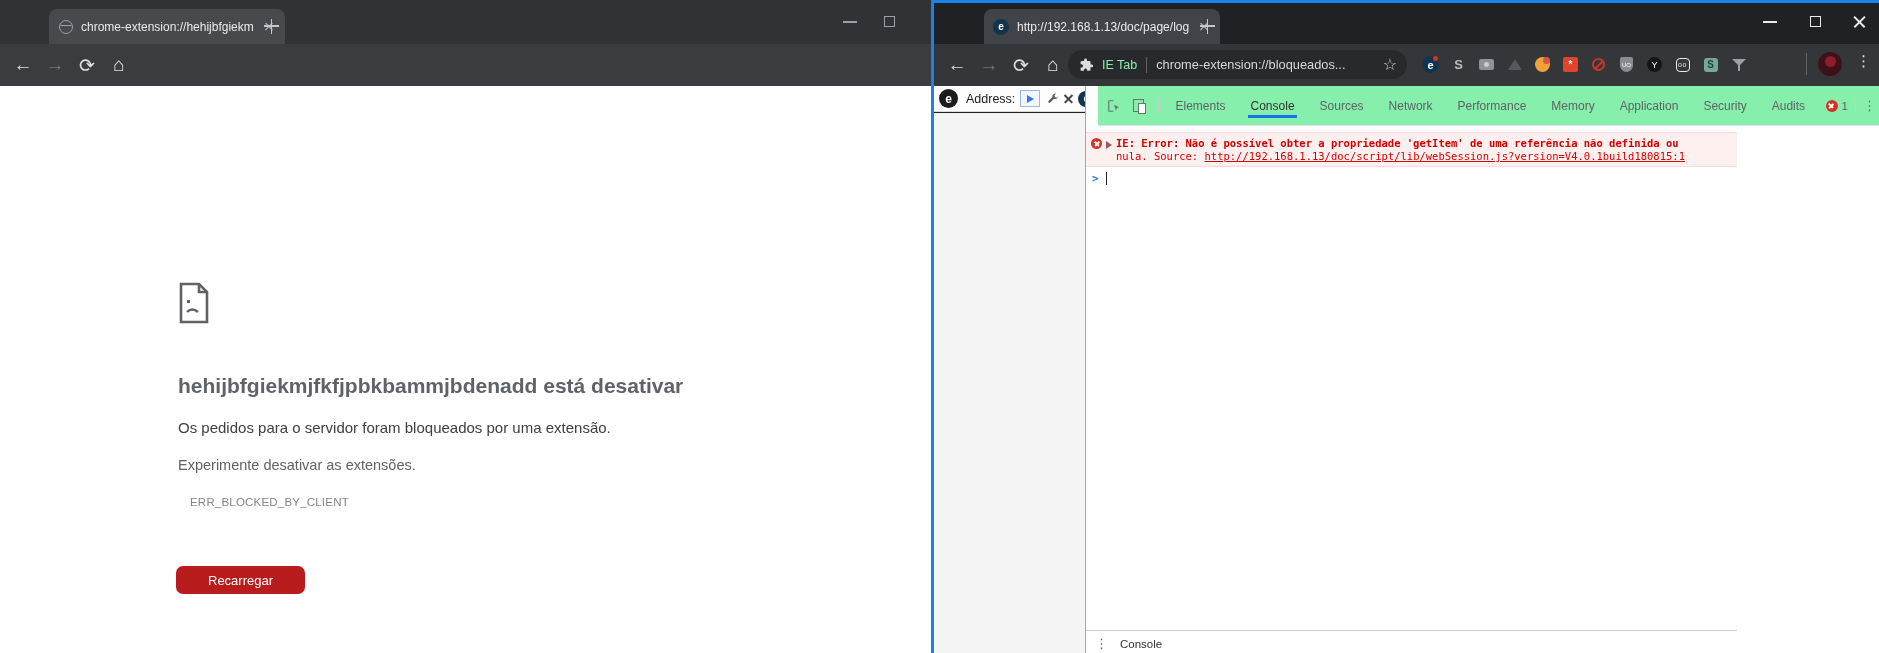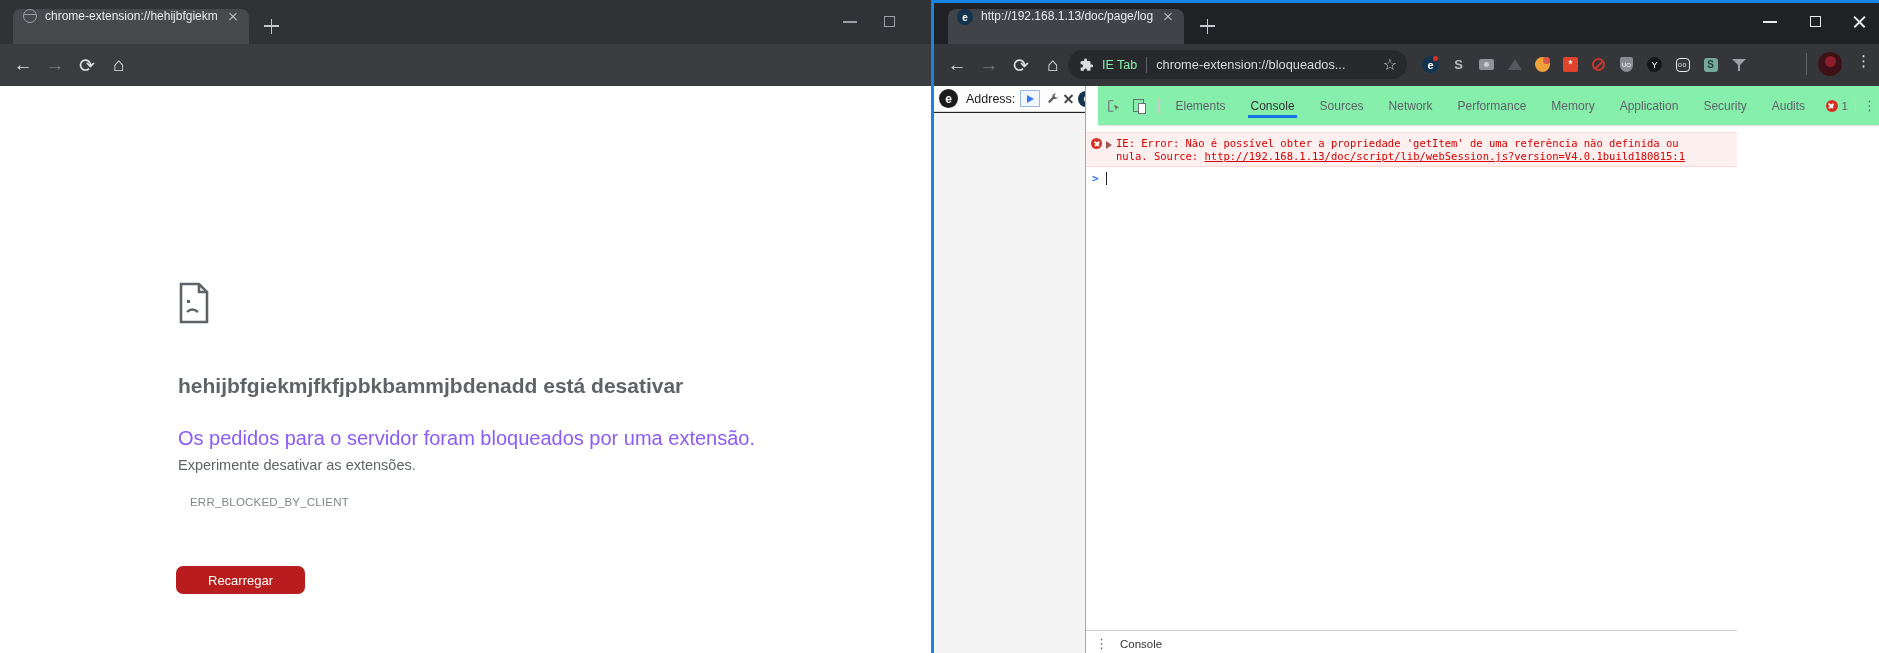--- a/index.html
+++ b/index.html
@@ -2,21 +2,21 @@
 <html><head>
 <meta charset="utf-8">
 <style>
   * { margin:0; padding:0; box-sizing:border-box; }
   body { font-family:"Liberation Sans", sans-serif; background:#000; }
   .screen { position:relative; width:1879px; height:653px; overflow:hidden; background:#101113; }
 
   
   .lw { position:absolute; left:0; top:0; width:931px; height:653px; background:#303236; }
   .lw-tabstrip { position:absolute; left:0; top:0; width:100%; height:44px; background:#303236; }
-  .tab { position:absolute; display:flex; border-radius:8px 8px 0 0; overflow:hidden; }
+  .tab { position:absolute; display:flex; align-items:center; border-radius:8px 8px 0 0; overflow:hidden;margin-left:36px; }
   .lw .tab { left:13px; top:9px; width:236px; height:35px; background:#47494d; }
   .tab-title { flex:1; margin-left:8px; font-size:12px; color:#e8eaed; white-space:nowrap; overflow:hidden; }
   .tab-close { position:relative; width:16px; height:16px; margin-right:8px; flex:none; border-radius:50%; }
   .tab-close::before, .tab-close::after { content:""; position:absolute; left:3px; top:7.3px; width:10px; height:1.4px; background:#c3c6ca; }
   .tab-close::before { transform:rotate(45deg); } .tab-close::after { transform:rotate(-45deg); }
   .globe-icon { width:14px; height:14px; margin-left:10px; flex:none; border-radius:50%; border:1.6px solid #9aa0a6; position:relative; overflow:hidden; }
   .globe-icon::before { content:""; position:absolute; left:-2px; top:4px; width:14px; height:1.4px; background:#9aa0a6; }
   .new-tab { position:absolute; width:20px; height:20px; }
   .lw .new-tab { left:262px; top:16px; }
   .new-tab::before { content:""; position:absolute; left:2px; top:9px; width:15px; height:1.8px; background:#c4c7cb; }
@@ -43,21 +43,21 @@
   .ietab-logo .dot { position:absolute; right:1px; top:0; width:5px; height:5px; border-radius:50%; background:#d93025; }
   .lw .ext-ietab { left:726px; top:53px; width:22px; height:22px; font-size:13px; position:absolute; }
   .tb-div { position:absolute; width:1px; height:22px; background:#5f6368; }
   .lw .tb-div { left:757px; top:54px; }
   .incog-label { position:absolute; left:772px; top:57px; font-size:13px; color:#e8eaed; white-space:nowrap; }
   .incog-badge { position:absolute; left:895px; top:51px; width:28px; height:28px; border-radius:50%; background:#f1f3f4; display:flex; align-items:center; justify-content:center; }
 
   .lw-page { position:absolute; left:0; top:86px; width:100%; height:567px; background:#ffffff; }
   .sad-doc { position:absolute; left:178px; top:196px; }
   .err-title { position:absolute; left:178px; top:288px; font-size:21px; font-weight:600; color:#5f6368; }
-  .err-p1 { position:absolute; left:178px; top:333px; font-size:20px; color:#8b5cf6;margin-top:8px; }
+  .err-p1 { position:absolute; left:178px; top:333px; font-size:15px; color:#404040; }
   .err-p2 { position:absolute; left:178px; top:371px; font-size:14.5px; color:#5f6368; }
   .err-code { position:absolute; left:190px; top:410px; font-size:11.5px; color:#80868b; letter-spacing:.2px; }
   .reload-btn { position:absolute; left:176px; top:480px; height:28px; padding:0 32px; background:#b91c1c; border:none; border-radius:7px; color:#fff; font-size:13px; font-family:"Liberation Sans",sans-serif; }
 
   
   .rw { position:absolute; left:931px; top:0; width:948px; height:653px; background:#1f2124; border-left:3px solid #1884e8; border-top:3px solid #1884e8; }
   .rw .tab { left:14px; top:6px; width:236px; height:35px; background:#404347; }
   .rw .new-tab { left:264px; top:13px; }
   .rw .win-min { left:829px; top:18px; background:#e8eaed; }
   .rw .win-max { left:876px; top:13px; border-color:#e8eaed; }
@@ -117,21 +117,21 @@
   .eye-ico { flex:none; }
   .filter-in { width:178px; height:16px; border:1px solid #d8d8d8; background:#fff; font-size:12px; padding:0 5px; color:#333; font-family:"Liberation Sans",sans-serif; }
   .filter-in::placeholder { color:#9a9a9a; }
   .levels-sel { display:flex; align-items:center; font-size:12px; color:#333; margin-left:9px; }
   .levels-sel .dd-tri { margin-left:6px; }
 
   .err-band { position:absolute; left:0; top:46px; width:651px; height:35px; background:#fff0f0; border-top:1px solid #ffd9d9; border-bottom:1px solid #ffd9d9; font-family:"DejaVu Sans Mono",monospace; font-size:10.5px; color:#d40000; }
   .err-band .errdot { position:absolute; left:5px; top:5px; width:11px; height:11px; }
   .err-band .errdot::before,.err-band .errdot::after{ left:2.5px; top:4.8px; width:6px; }
   .exp-tri { position:absolute; left:20px; top:8px; width:0; height:0; border-left:6px solid #9a5a5a; border-top:4px solid transparent; border-bottom:4px solid transparent; }
-  .err-l1 { position:absolute; left:30px; top:4px; white-space:nowrap; }
+  .err-l1 { position:absolute; left:30px; top:4px; white-space:nowrap;font-weight:bold; }
   .err-l2 { position:absolute; left:30px; top:17px; white-space:nowrap; }
   .err-l2 a { color:#d40000; text-decoration:underline; }
   .prompt-row { position:absolute; left:0; top:84px; height:16px; display:flex; align-items:center; }
   .prompt-chev { font-size:11px; font-weight:bold; color:#3174e8; margin-left:6px; font-family:"DejaVu Sans Mono",monospace; }
   .caret { width:1px; height:13px; background:#222; margin-left:7px; }
 
   .dt-drawer { position:absolute; left:0; top:544px; width:651px; height:26px; background:#fff; border-top:1px solid #ccc; display:flex; align-items:center; }
   .dt-drawer .dots { font-size:13px; color:#5f6368; margin-left:9px; width:12px; }
   .drawer-tab { position:relative; font-size:11.5px; color:#333; margin-left:9px; height:26px; line-height:26px; padding:0 4px; }
   .drawer-tab::after { content:""; position:absolute; left:-2px; right:-2px; bottom:0; height:3px; background:#1a73e8; }

